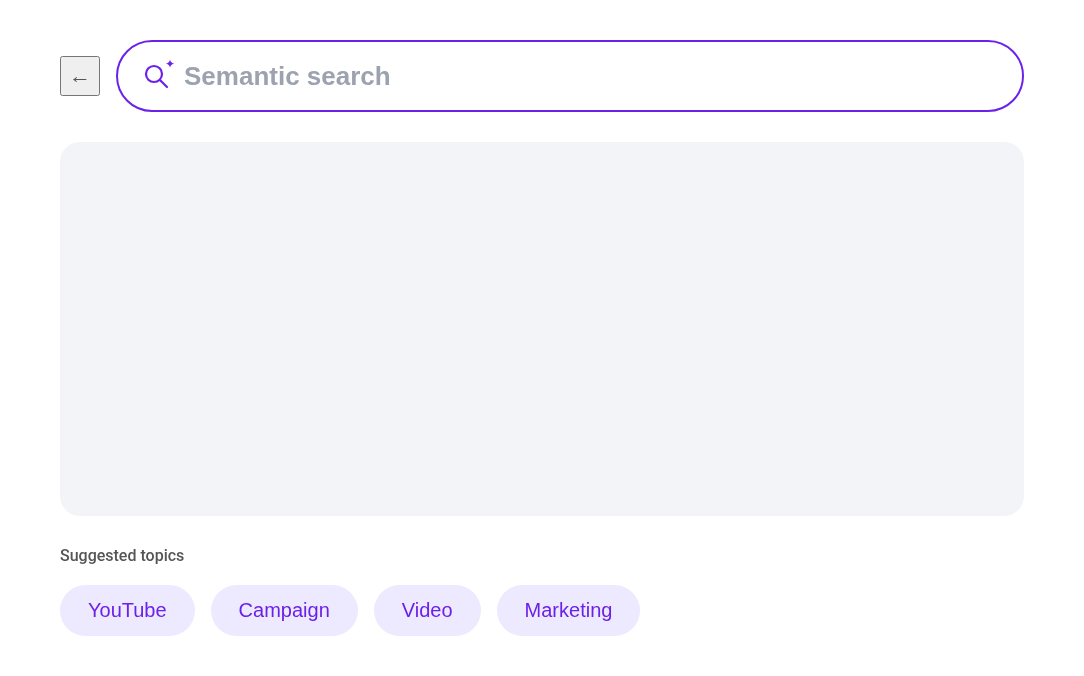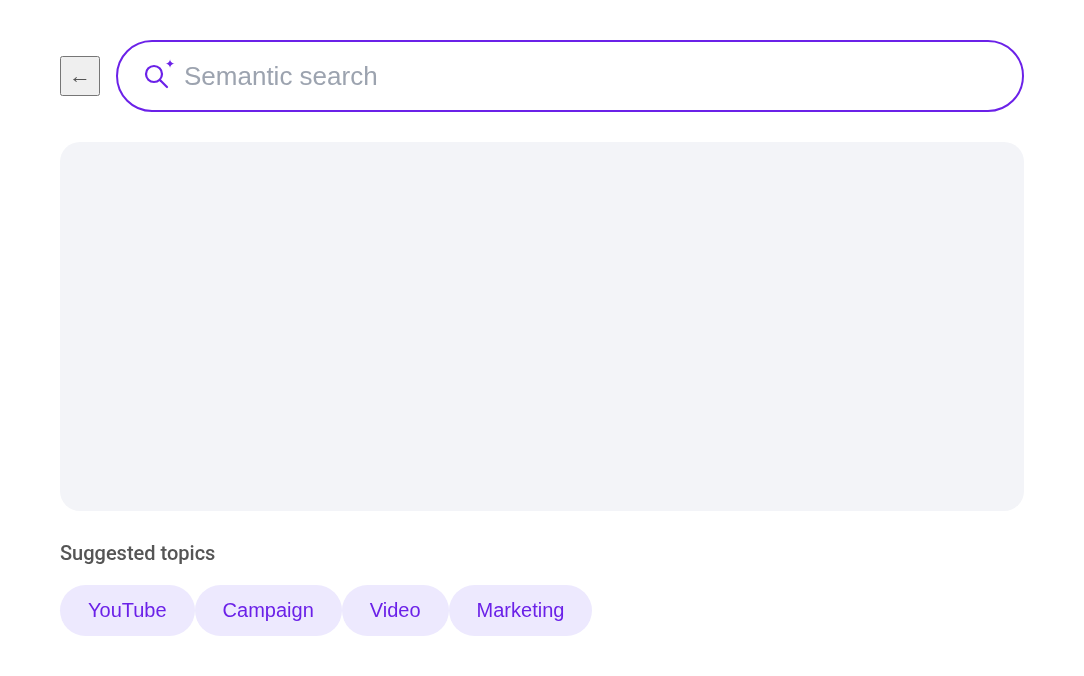--- a/index.html
+++ b/index.html
@@ -77,49 +77,50 @@
       line-height: 1;
     }
 
     .search-input {
       flex: 1;
       border: none;
       outline: none;
       font-size: 26px;
       color: #3b82f6;
       background: transparent;
-      font-weight: 400;
+      font-weight: 700;
     }
 
     .search-input::placeholder {
       color: #9ca3af;
     }
 
     .content-area {
       margin: 10px 60px 30px 60px;
       background: #f3f4f8;
       border-radius: 20px;
       flex: 1;
       min-height: 200px;
     }
 
     .suggested-section {
       padding: 0 60px;
     }
 
     .suggested-label {
-      font-size: 20px;
+      font-size: 16px;
       color: #555;
       font-weight: 500;
       margin-bottom: 20px;
     }
 
     .topics-row {
       display: flex;
       flex-wrap: wrap;
+      gap: 16px;
     }
 
     .topic-chip {
       background: #ede9fe;
       color: #6b21e8;
       border: none;
       border-radius: 50px;
       padding: 14px 28px;
       font-size: 20px;
       font-weight: 500;

